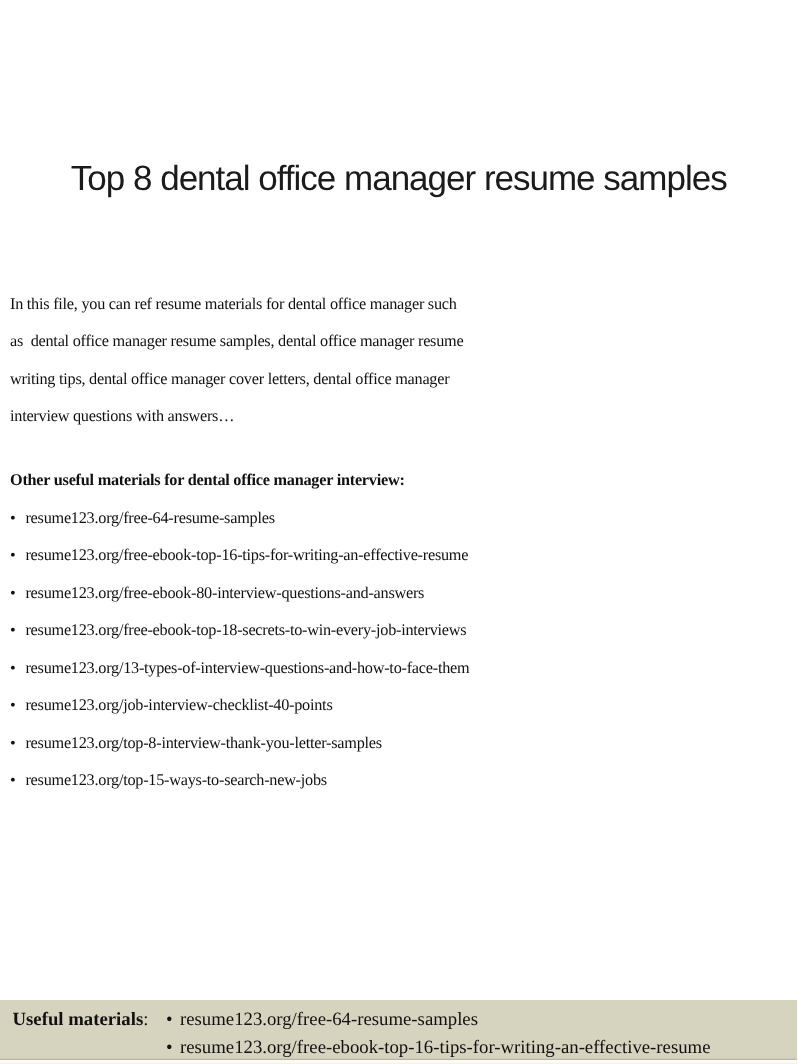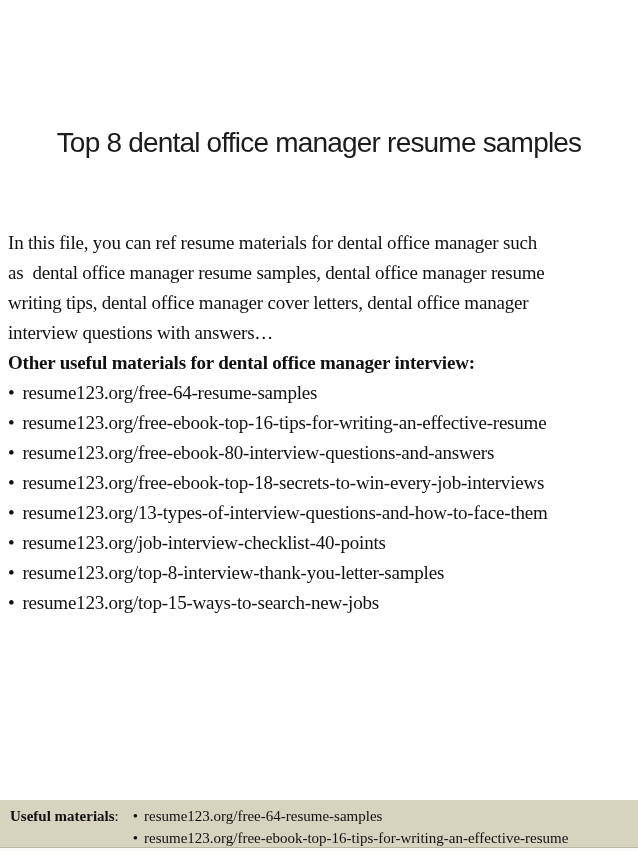--- a/index.html
+++ b/index.html
@@ -28,28 +28,29 @@
     font-size: 28px;
     line-height: 36px;
     letter-spacing: -0.8px;
     color: var(--title_text, #1b1b1b);
   }
   .content {
     position: absolute;
     top: 228px;
     left: 8px;
     right: 4px;
-    font-size: 19px;
+    font-size: 13px;
     line-height: 30px;
     letter-spacing: -0.2px;
   }
   .intro-line {
     white-space: pre;
   }
   .section-heading {
+    margin-top: 21px;
     font-weight: bold;
     white-space: nowrap;
   }
   .link-row {
     white-space: nowrap;
   }
   .bullet {
     display: inline-block;
     margin-right: 8px;
   }

